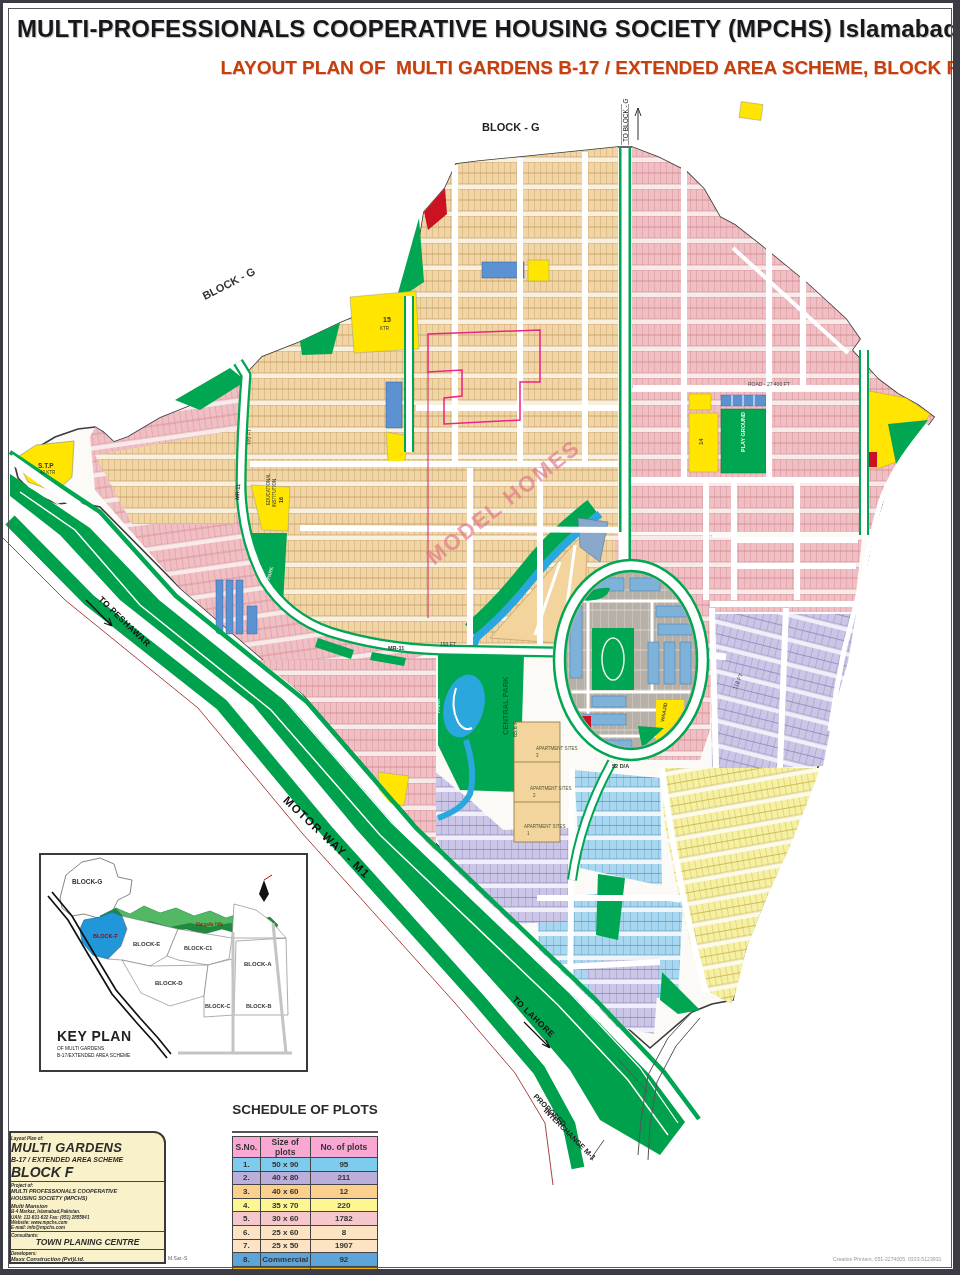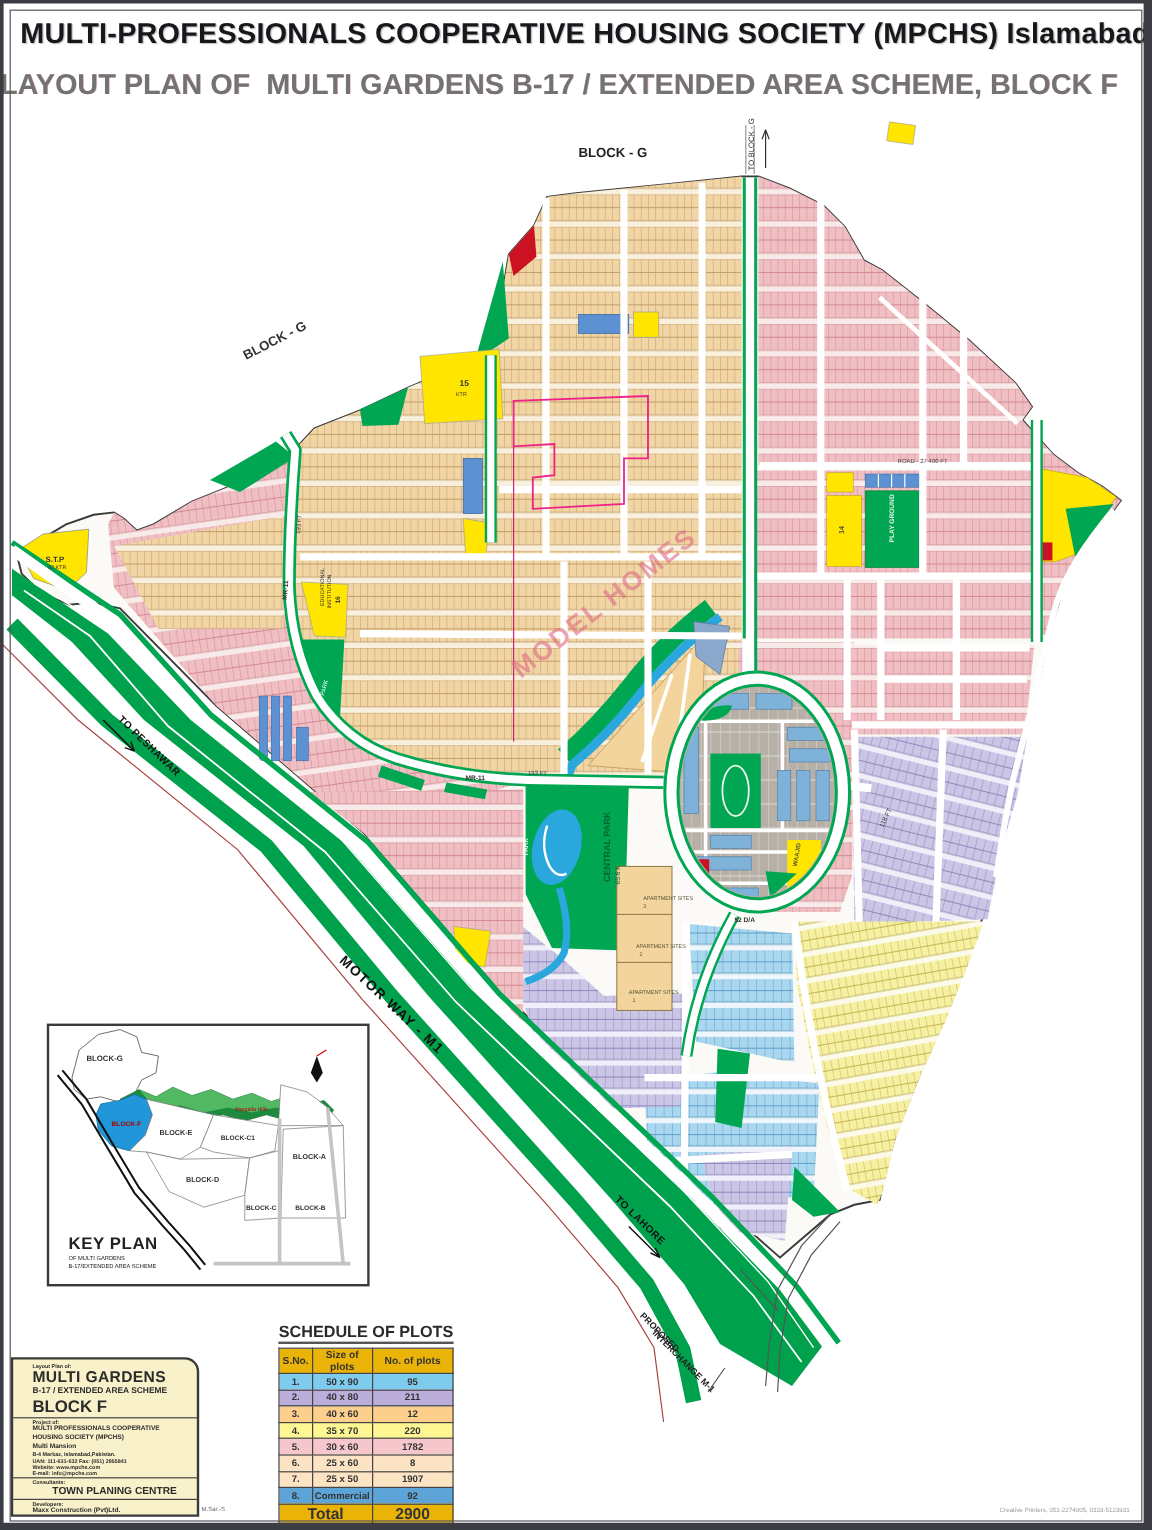--- a/index.html
+++ b/index.html
@@ -1,33 +1,33 @@
 <!DOCTYPE html>
 <html><head>
 <meta charset="utf-8">
 <style>
 html,body{margin:0;padding:0;}
 body{width:960px;height:1275px;position:relative;background:#fff;font-family:"Liberation Sans",sans-serif;overflow:hidden;}
 #frame{position:absolute;left:0;top:0;width:960px;height:1275px;border-left:3px solid #3c3c44;border-top:3px solid #3c3c44;border-right:7px solid #3c3c44;border-bottom:6px solid #3c3c44;box-sizing:border-box;z-index:50;pointer-events:none;}
 #inner{position:absolute;left:8px;top:8px;width:944px;height:1260px;border:1.5px solid #55555c;box-sizing:border-box;z-index:49;pointer-events:none;}
 .t1{position:absolute;left:0;top:15px;width:958px;text-align:right;font-size:24px;font-weight:bold;color:#17171c;letter-spacing:0.2px;text-shadow:1px 1px 1px rgba(0,0,0,0.25);white-space:nowrap;}
-.t2{position:absolute;left:0;top:57px;width:958px;text-align:left;font-size:24px;font-weight:bold;color:#737373;text-shadow:0.5px 0.5px 0.5px rgba(200,0,0,0.25);white-space:nowrap;}
+.t2{position:absolute;left:0;top:57px;width:958px;text-align:right;font-size:19px;font-weight:bold;color:#c2410c;text-shadow:0.5px 0.5px 0.5px rgba(200,0,0,0.25);white-space:nowrap;}
 #map{position:absolute;left:0;top:0;z-index:5;}
 
 #sched{position:absolute;left:232px;top:1100px;z-index:20;font-family:"Liberation Sans",sans-serif;}
-#sched .hd{white-space:nowrap;font-size:13.5px;font-weight:bold;color:#2a2a2a;text-align:center;width:146px;border-bottom:2px solid #555;padding-bottom:1px;margin-bottom:3px;}
+#sched .hd{white-space:nowrap;font-size:13.5px;font-weight:bold;color:#2a2a2a;text-align:center;width:146px;border-bottom:2px solid #555;padding-bottom:14px;margin-bottom:3px;}
 #sched table{border-collapse:collapse;width:146px;}
 #sched td{border:1px solid #444;font-size:8px;font-weight:bold;text-align:center;color:#333;padding:0;height:12.6px;}
-#sched tr.h td{font-size:8.5px;height:16px;background:#eab308;}
+#sched tr.h td{font-size:8.5px;height:16px;background:#f9a8d4;}
 #sched tr.tot td{font-size:13px;height:14px;background:#eab308;}
 
 #info{position:absolute;left:9px;top:1131px;width:157px;height:133px;background:#f8f1ca;border:2px solid #3a3a3a;border-top-right-radius:12px;box-sizing:border-box;z-index:20;font-family:"Liberation Sans",sans-serif;color:#2b2b2b;}
 #info .tiny{font-size:4.5px;font-weight:bold;}
 #info .sm{font-size:5.5px;font-weight:bold;}
-#info div{padding-left:16px;line-height:1.15;}
+#info div{padding-left:0;line-height:1.15;font-style:italic;}
 #info hr{border:none;border-top:1px solid #444;margin:1px 0;}
 .footnote{position:absolute;left:833px;top:1256px;font-size:5.2px;color:#999;z-index:20;}
 .msar{position:absolute;left:168px;top:1255px;font-size:5px;color:#666;z-index:20;}
 </style>
 </head>
 <body>
 <div id="frame"></div>
 <div id="inner"></div>
 <div class="t1">MULTI-PROFESSIONALS COOPERATIVE HOUSING SOCIETY (MPCHS) Islamabad</div>
 <div class="t2">LAYOUT PLAN OF&nbsp; MULTI GARDENS B-17 / EXTENDED AREA SCHEME, BLOCK F</div>

